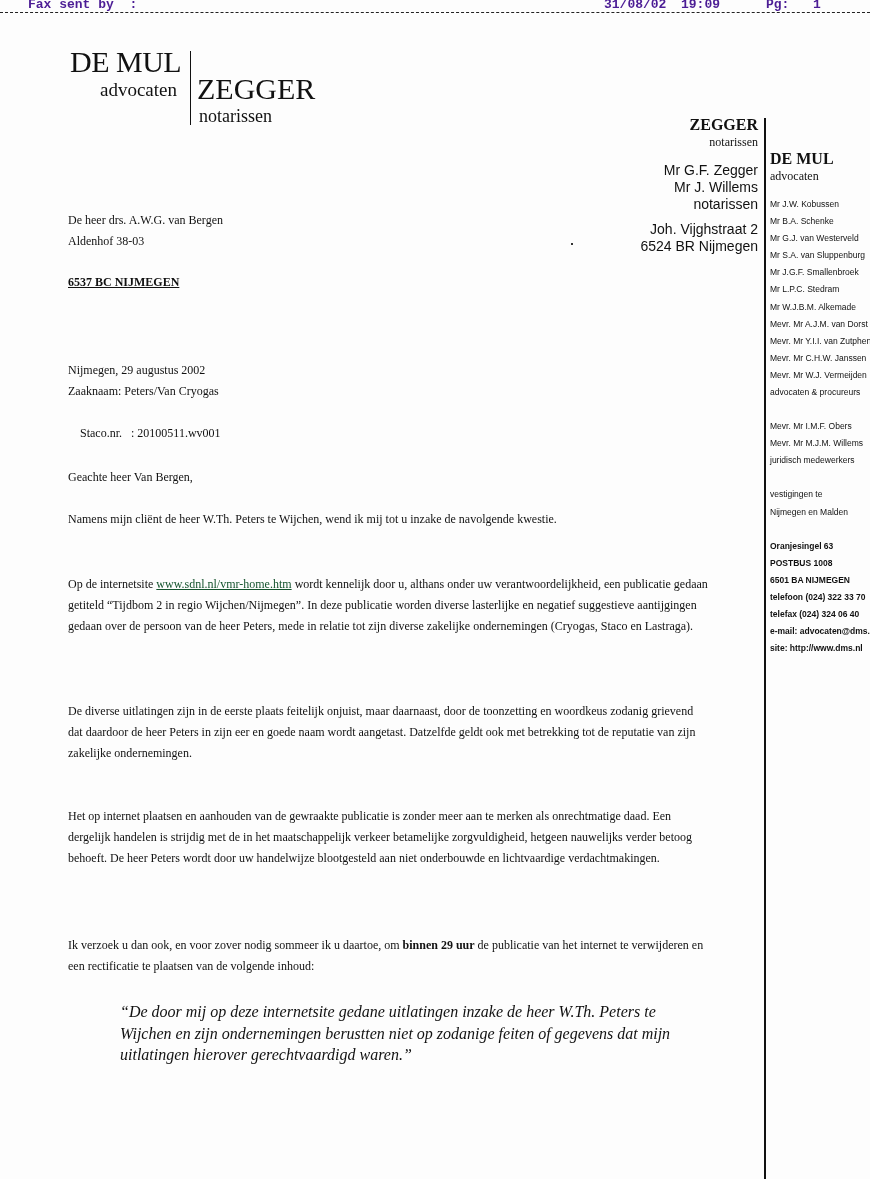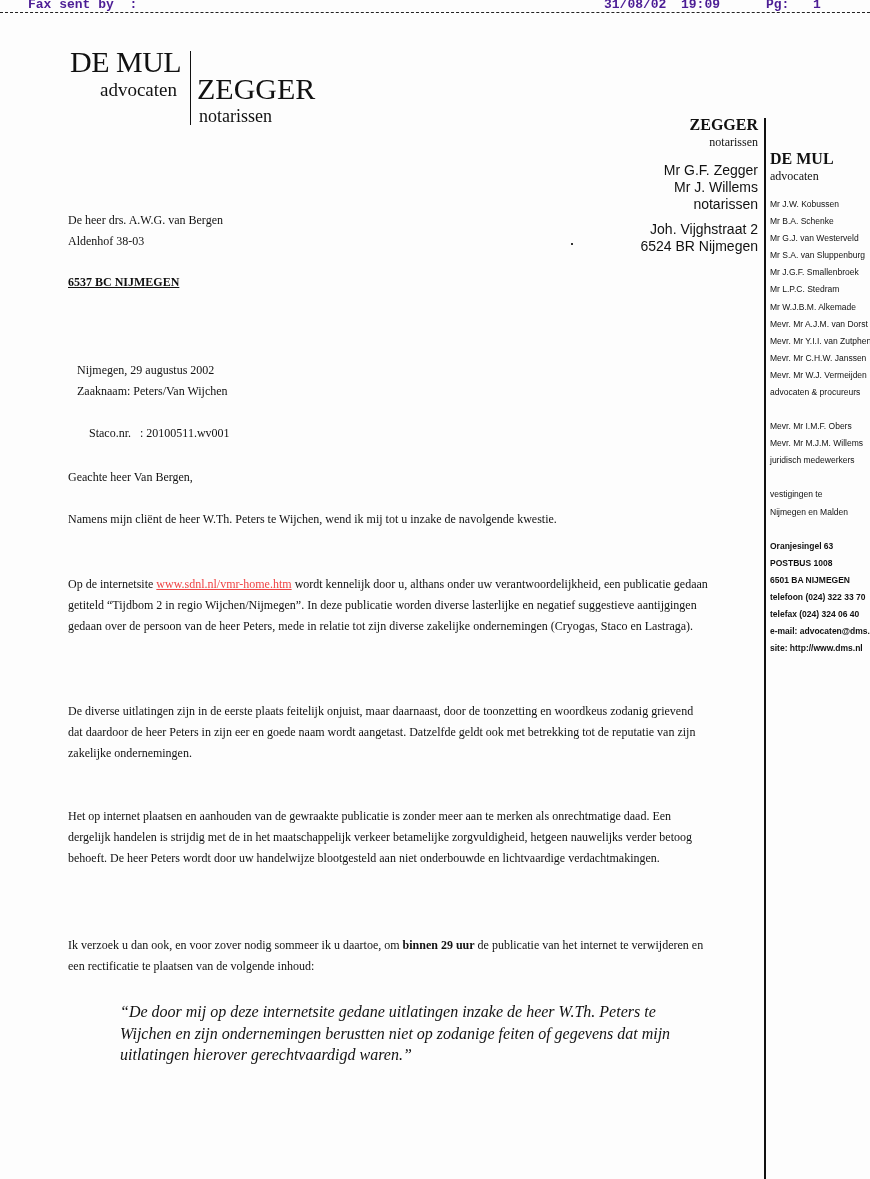--- a/index.html
+++ b/index.html
@@ -36,33 +36,33 @@
   .side-right .dm { font-size: 16px; font-weight: bold; line-height: 18px; }
   .side-right .adv { font-size: 12px; line-height: 16px; margin-bottom: 12px; }
   .side-right .small { font-size: 8.5px; line-height: 17.1px; font-family: "Liberation Sans", sans-serif; white-space: nowrap; }
   .side-right .gap { height: 17px; }
   .side-right .bold { font-weight: bold; }
 
   
   .body-text { font-size: 12px; line-height: 21px; position: absolute; left: 68px; }
   .addr { top: 210px; }
   .addr .u { text-decoration: underline; font-weight: bold; margin-top: 20px; }
-  .meta { top: 360px; margin-left: 9px; }
+  .meta { top: 360px; }
   .salutation { top: 467px; }
   .para { width: 640px; }
   .p1 { top: 509px; }
   .p2 { top: 574px; }
   .p3 { top: 701px; }
   .p4 { top: 806px; }
   .p5 { top: 935px; }
   .quote {
     position: absolute; left: 120px; top: 1001px; width: 590px;
     font-size: 16px; line-height: 21.5px; font-style: italic;
   }
-  a.link { color: #ef4444; text-decoration: underline; margin-top: 36px; }
+  a.link { color: #14532d; text-decoration: underline; margin-top: 36px; }
   .stray { position: absolute; width: 2px; height: 2px; background: #333; }
 </style>
 </head>
 <body>
 
 <div class="fax-header">
   <span style="left:28px">Fax sent by  :</span>
   <span style="left:604px">31/08/02</span>
   <span style="left:681px">19:09</span>
   <span style="left:766px">Pg:</span>
@@ -127,21 +127,21 @@
   <div>Aldenhof 38-03</div>
   <div class="u">6537 BC  NIJMEGEN</div>
 </div>
 
 <div class="stray" style="left:571px; top:243px;"></div>
 
 <div class="body-text meta">
   <div>Nijmegen,  29 augustus 2002</div>
   <div>
     <span>Zaaknaam:</span>
-    <span>Peters/Van Wijchen</span>
+    <span>Peters/Van Cryogas</span>
   </div>
   <div style="white-space:pre">
     <span>Staco.nr.   :</span> <span>20100511.wv001</span>
   </div>
 </div>
 
 <div class="body-text salutation">Geachte heer Van Bergen,</div>
 
 <div class="body-text para p1">Namens mijn cliënt de heer W.Th. Peters te Wijchen, wend ik mij tot u inzake de navolgende kwestie.</div>
 

